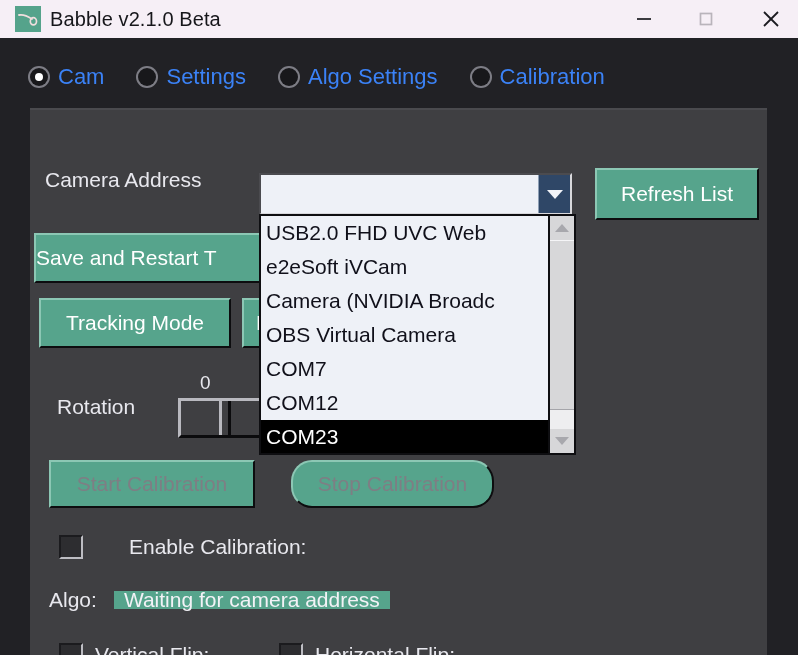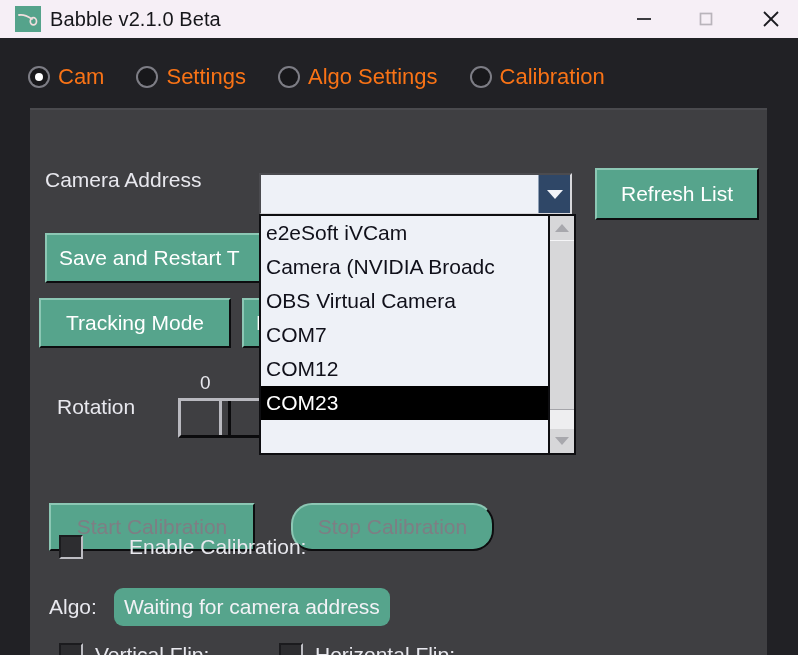--- a/index.html
+++ b/index.html
@@ -95,21 +95,21 @@
   .radio-mark.on::after {
     content: "";
     position: absolute;
     left: 5px; top: 5px;
     width: 8px; height: 8px;
     border-radius: 50%;
     background: #ffffff;
   }
   .radio-label {
     font-size: 22px;
-    color: #f97316;
+    color: #3b82f6;
   }
 
   
   #panel {
     position: absolute;
     left: 30px; top: 70px;
     width: 737px; height: 547px;
     background: #3f3f42;
     border-top: 2px solid #4a4a4e;
   }
@@ -126,21 +126,21 @@
     justify-content: center;
     box-sizing: border-box;
     border-top: 2px solid #8cc7b4;
     border-left: 2px solid #8cc7b4;
     border-right: 2px solid #0d0d0f;
     border-bottom: 2px solid #0d0d0f;
     white-space: nowrap;
     overflow: hidden;
     font-family: "Liberation Sans", sans-serif;
   }
-  .tbtn.disabled { color: #7e7e84; margin-top: 43px; }
+  .tbtn.disabled { color: #7e7e84; }
 
   .plabel {
     color: #e8e8ee;
     font-size: 21px;
     white-space: nowrap;
   }
 
   
   #camera-address-label {
     position: absolute;
@@ -180,24 +180,23 @@
   }
   #refresh-list-button {
     position: absolute;
     left: 565px; top: 58px;
     width: 164px; height: 52px;
   }
 
   
   #save-restart-button {
     position: absolute;
-    left: 15px; top: 123px;
+    left: 4px; top: 123px;
     width: 282px; height: 50px;
     justify-content: flex-start;
-    padding-left: 12px;
   }
 
   
   #tracking-mode-button {
     position: absolute;
     left: 9px; top: 188px;
     width: 192px; height: 50px;
   }
   #resting-mode-button {
     position: absolute;
@@ -280,29 +279,28 @@
 
   
   #mode-row {
     position: absolute;
     left: 19px; top: 478px;
     display: flex;
     align-items: center;
   }
   #mode-status-badge {
     margin-left: 17px;
-    height: 38px;
+    height: 18px;
     padding: 0 10px;
     background: #56a48c;
     color: #f2f2f6;
     font-size: 21px;
     display: flex;
     align-items: center;
     white-space: nowrap;
-    border-radius: 9px;
   }
 
   
   #camera-dropdown-popup {
     position: absolute;
     left: 229px; top: 104px;
     width: 317px; height: 241px;
     background: #eef1f7;
     box-sizing: border-box;
     border: 2px solid #0e0e11;
@@ -459,20 +457,21 @@
         <span class="plabel">Vertical Flip:</span>
       </div>
 
       <div class="cbox-row" id="horizontal-flip-row">
         <span class="cbox"></span>
         <span class="plabel">Horizontal Flip:</span>
       </div>
 
       <div id="camera-dropdown-popup">
         <div id="dropdown-list">
+          <div class="dropdown-item">USB2.0 FHD UVC Web</div>
           <div class="dropdown-item">e2eSoft iVCam</div>
           <div class="dropdown-item">Camera (NVIDIA Broadc</div>
           <div class="dropdown-item">OBS Virtual Camera</div>
           <div class="dropdown-item">COM7</div>
           <div class="dropdown-item">COM12</div>
           <div class="dropdown-item selected">COM23</div>
         </div>
         <div id="dropdown-scrollbar">
           <div class="sb-arrow">
             <svg width="16" height="10" viewBox="0 0 16 10">

